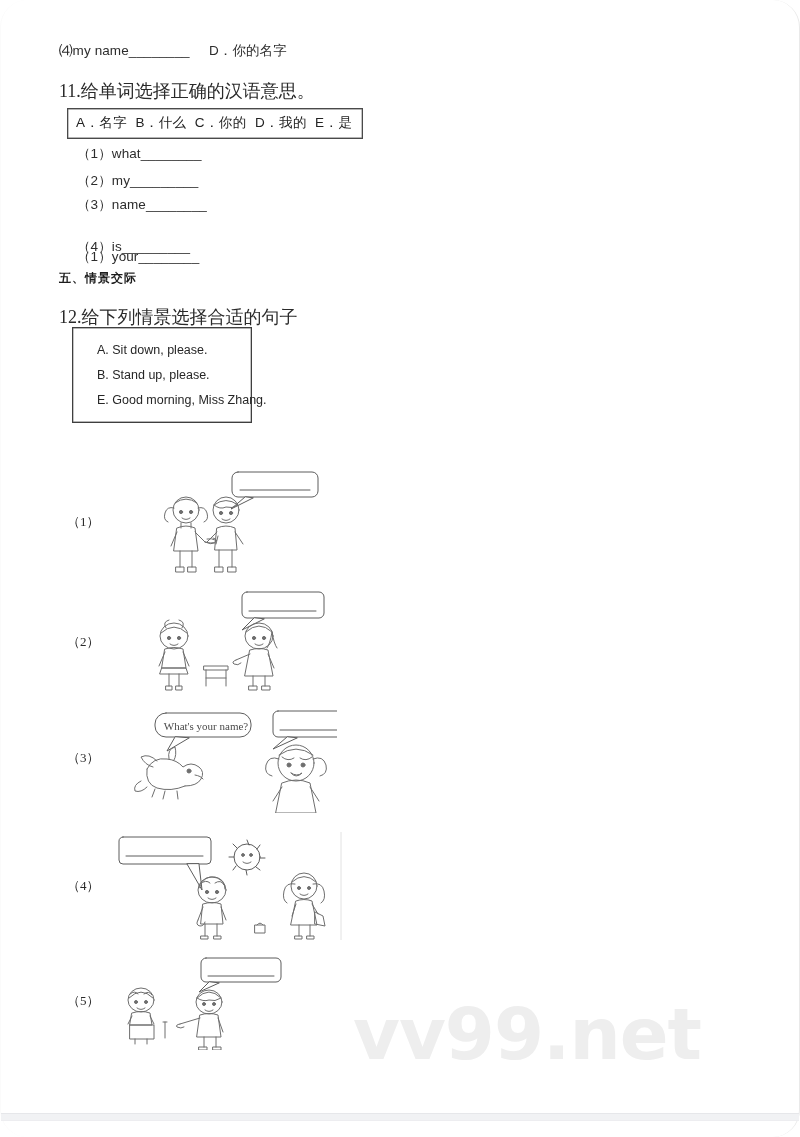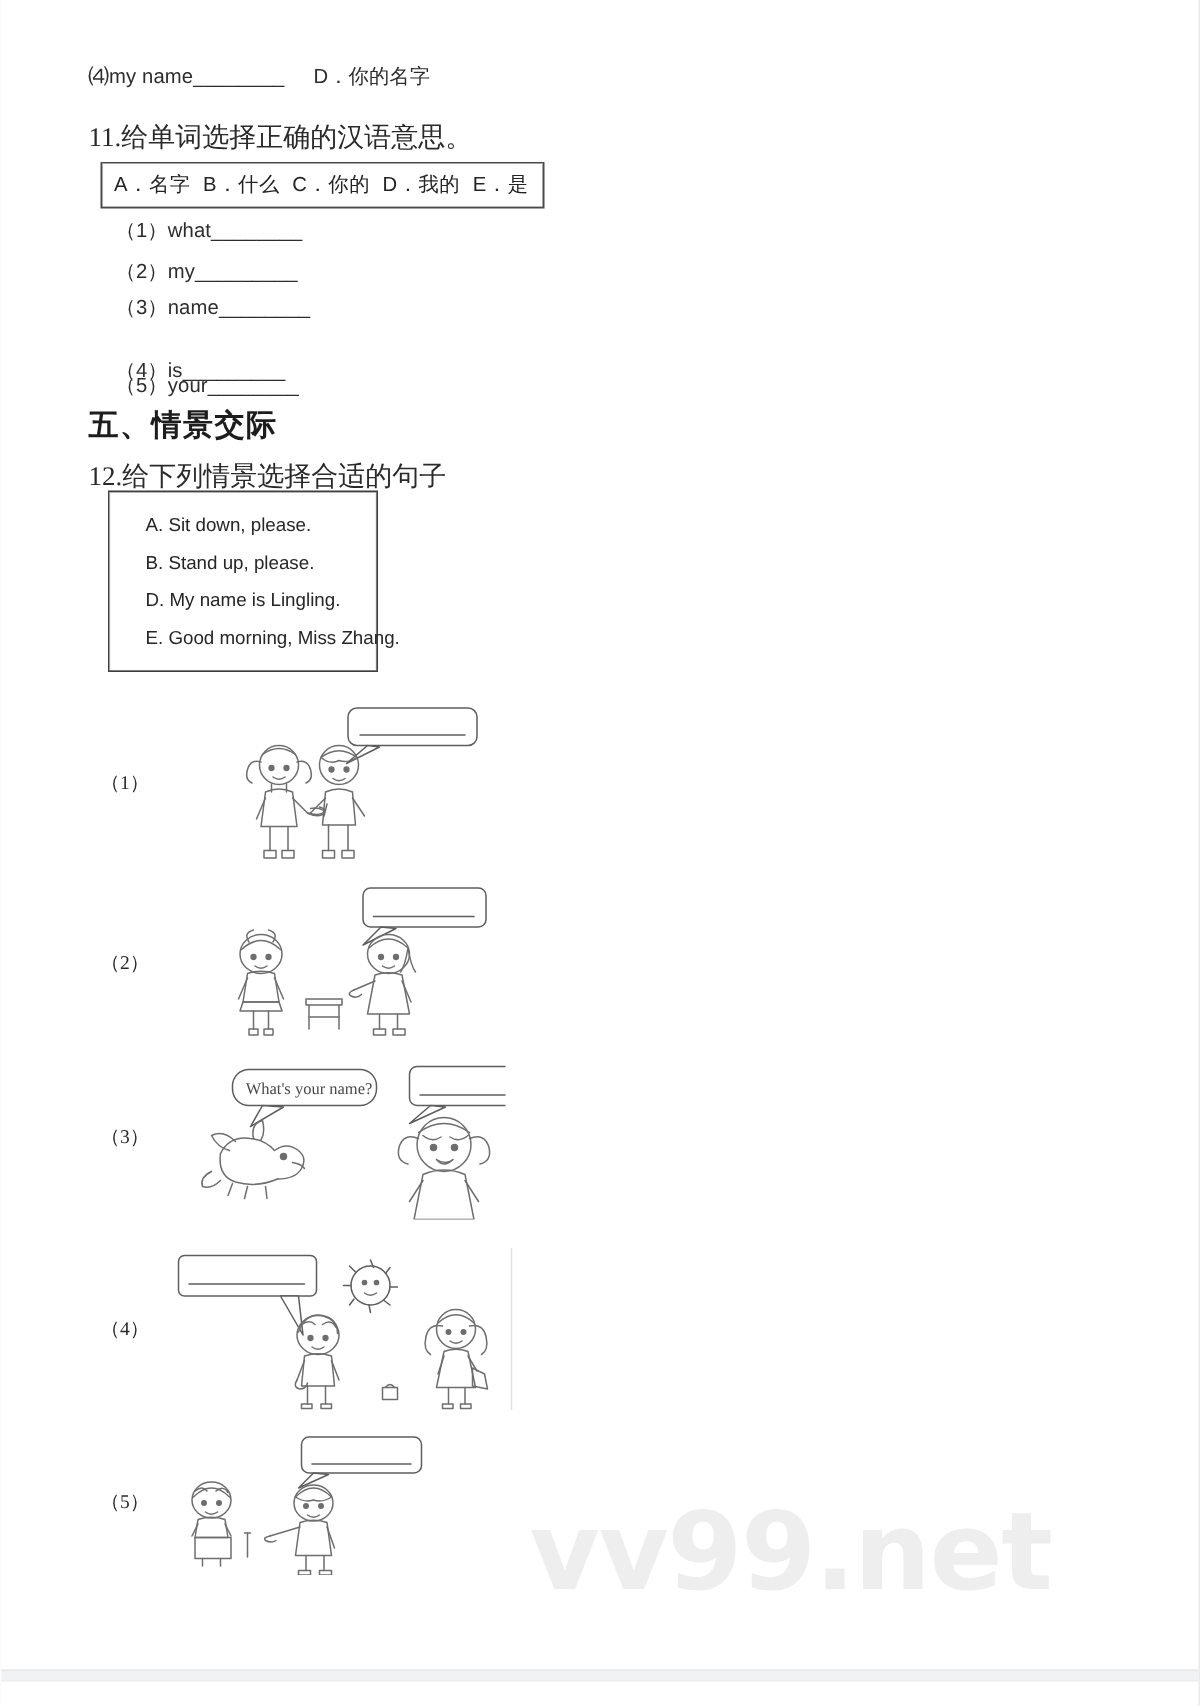--- a/index.html
+++ b/index.html
@@ -16,20 +16,21 @@
   }
 
   
   .page {
     position: absolute;
     left: 0; top: 0;
     width: 800px; height: 1137px;
     background: #ffffff;
     border-right: 1px solid #e9e9e9;
     border-left: 1px solid #fbfbfb;
+    border-radius: 27px;
   }
   .page-bottom-rule {
     position: absolute;
     left: 0; right: 0; top: 1113px;
     height: 8px;
     background: #f1f2f4;
     border-top: 1px solid #e6e7ea;
     border-bottom: 1px solid #ededf0;
   }
 
@@ -49,21 +50,21 @@
 
   .prompt {
     font-family: "Liberation Serif", "DejaVu Serif", serif;
     font-size: 18px;
     color: #2a2a2a;
   }
 
   .section-head {
     font-family: "Liberation Serif", "DejaVu Serif", serif;
     font-weight: bold;
-    font-size: 20px;
+    font-size: 12px;
     letter-spacing: 1px;
     color: #1d1d1d;
   }
 
   
   .optbox-inline {
     border: 1px solid #4a4a4a;
     display: inline-block;
     padding: 5px 10px 6px 8px;
     font-family: Liberation Sans, sans-serif;
@@ -130,30 +131,29 @@
     <div class="prompt" style="position:absolute; left:0; top:79px;">11.给单词选择正确的汉语意思。</div>
 
     <div style="position:absolute; left:8px; top:108px;">
       <span class="optbox-inline">A．名字  B．什么  C．你的  D．我的  E．是</span>
     </div>
 
     <div class="qline" style="position:absolute; left:18px; top:145px;">（1）what________</div>
     <div class="qline" style="position:absolute; left:18px; top:172px;">（2）my_________</div>
     <div class="qline" style="position:absolute; left:18px; top:196px;">（3）name________</div>
     <div class="qline" style="position:absolute; left:18px; top:238px;">（4）is_________</div>
-    <div class="qline" style="position:absolute; left:18px; top:248px;">（5）your________</div>
+    <div class="qline" style="position:absolute; left:18px; top:248px;">（1）your________</div>
 
     <div class="section-head" style="position:absolute; left:0; top:270px;">五、情景交际</div>
 
     <div class="prompt" style="position:absolute; left:0; top:305px;">12.给下列情景选择合适的句子</div>
 
     <div class="optbox-block" style="position:absolute; left:13px; top:327px; width:180px;padding-left:24px;">
       <div class="opt-item">A. Sit down, please.</div>
       <div class="opt-item">B. Stand up, please.</div>
-      <div class="opt-item">D. My name is Lingling.</div>
       <div class="opt-item">E. Good morning, Miss Zhang.</div>
     </div>
 
     <div class="illus-row" style="position:absolute; left:0; top:468px; height:115px;">
       <div class="illus-label" style="left:8px; top:45px;">（1）</div>
       <div class="scene" style="left:60px; top:0;">
         <svg width="230" height="112" viewBox="0 0 230 112" fill="none" stroke="#6e6e6e" stroke-width="1" stroke-linecap="round" stroke-linejoin="round">
 
           <rect x="113" y="4" width="86" height="25" rx="6" ry="6" stroke="#5d5d5d"></rect>
           <line x1="121" y1="22" x2="191" y2="22" stroke="#5d5d5d"></line>

